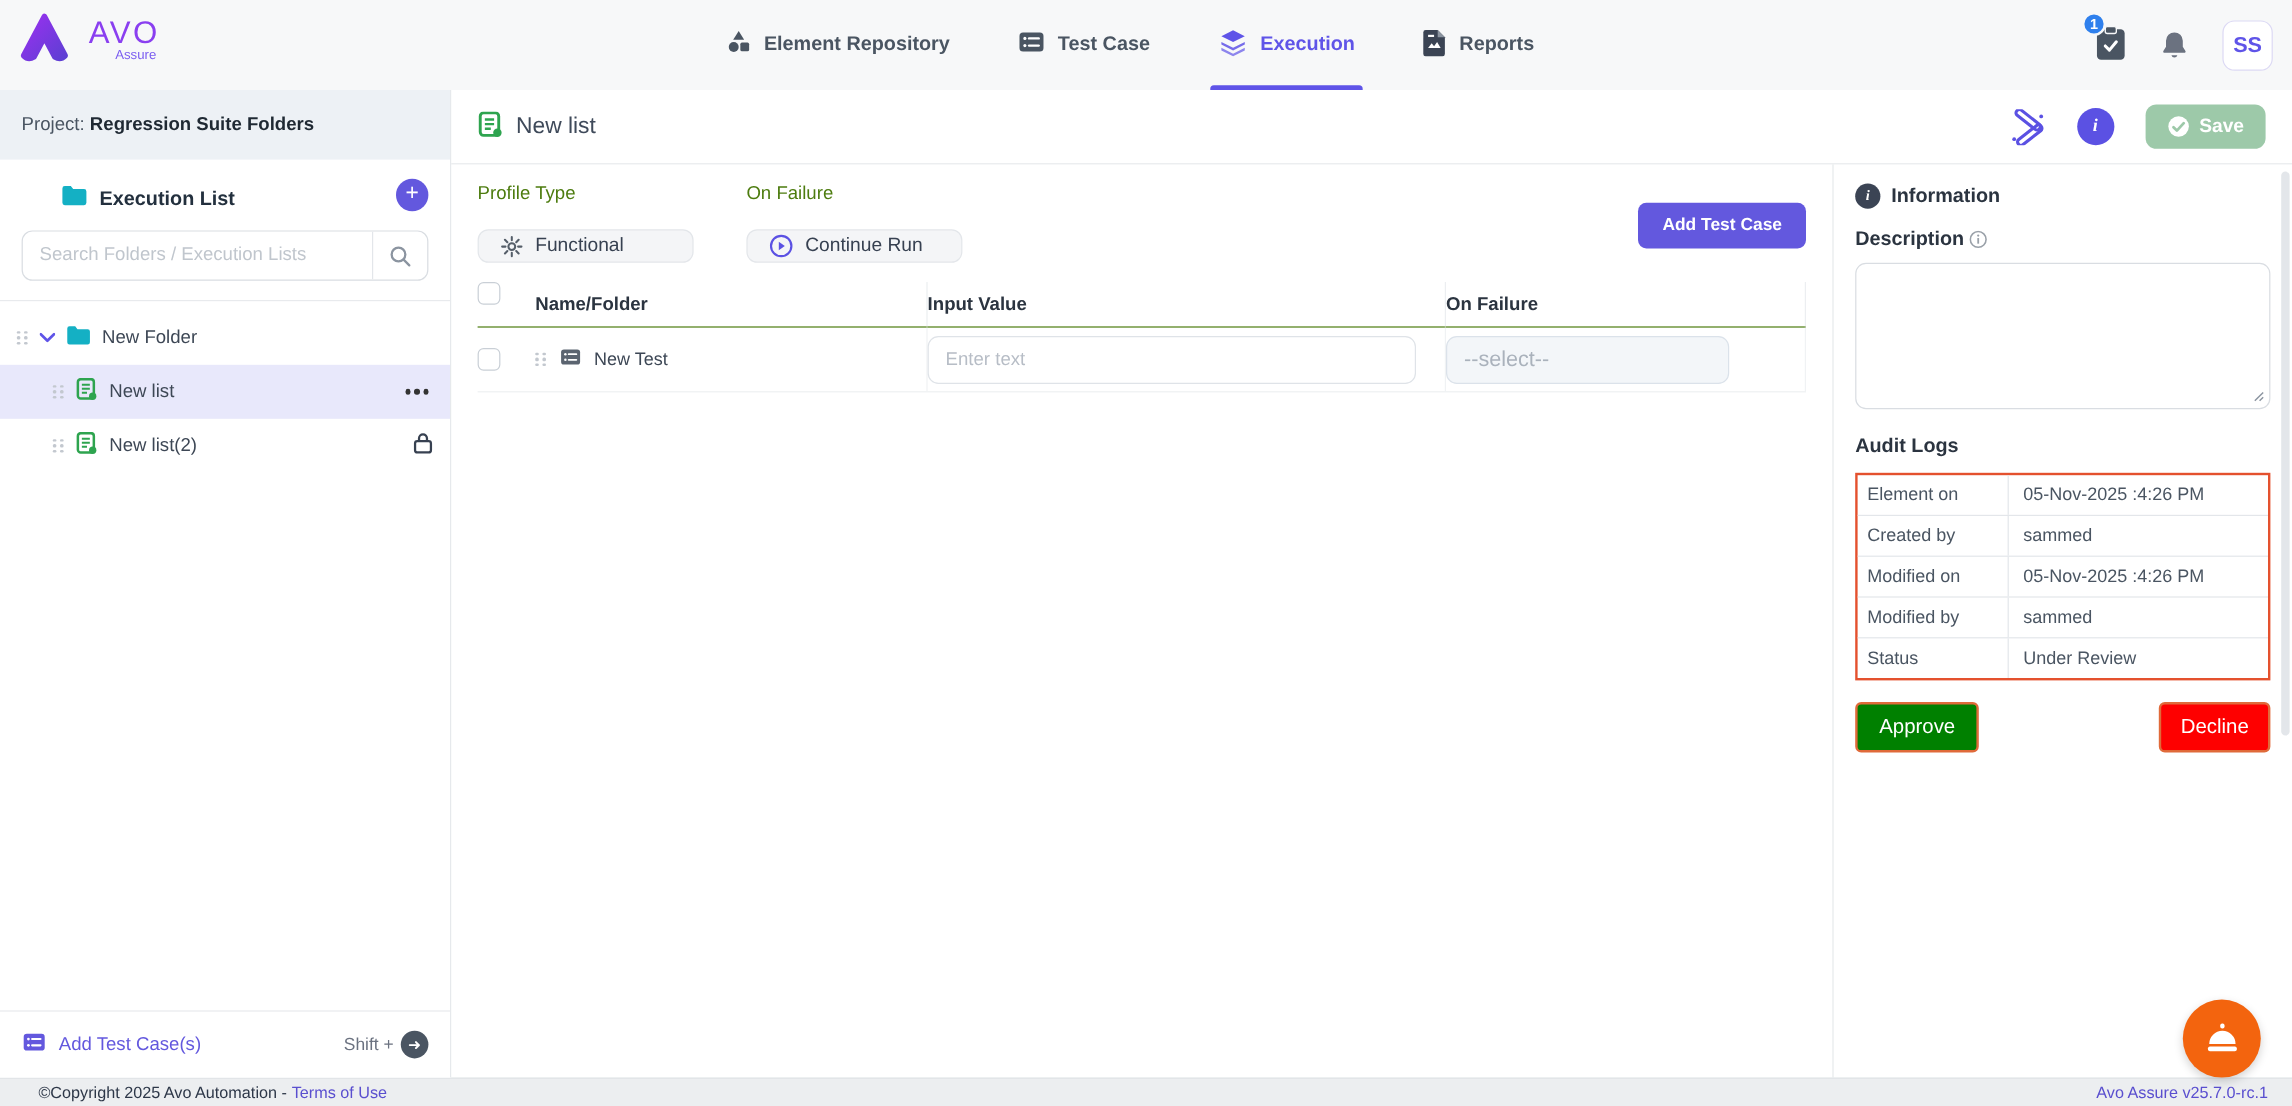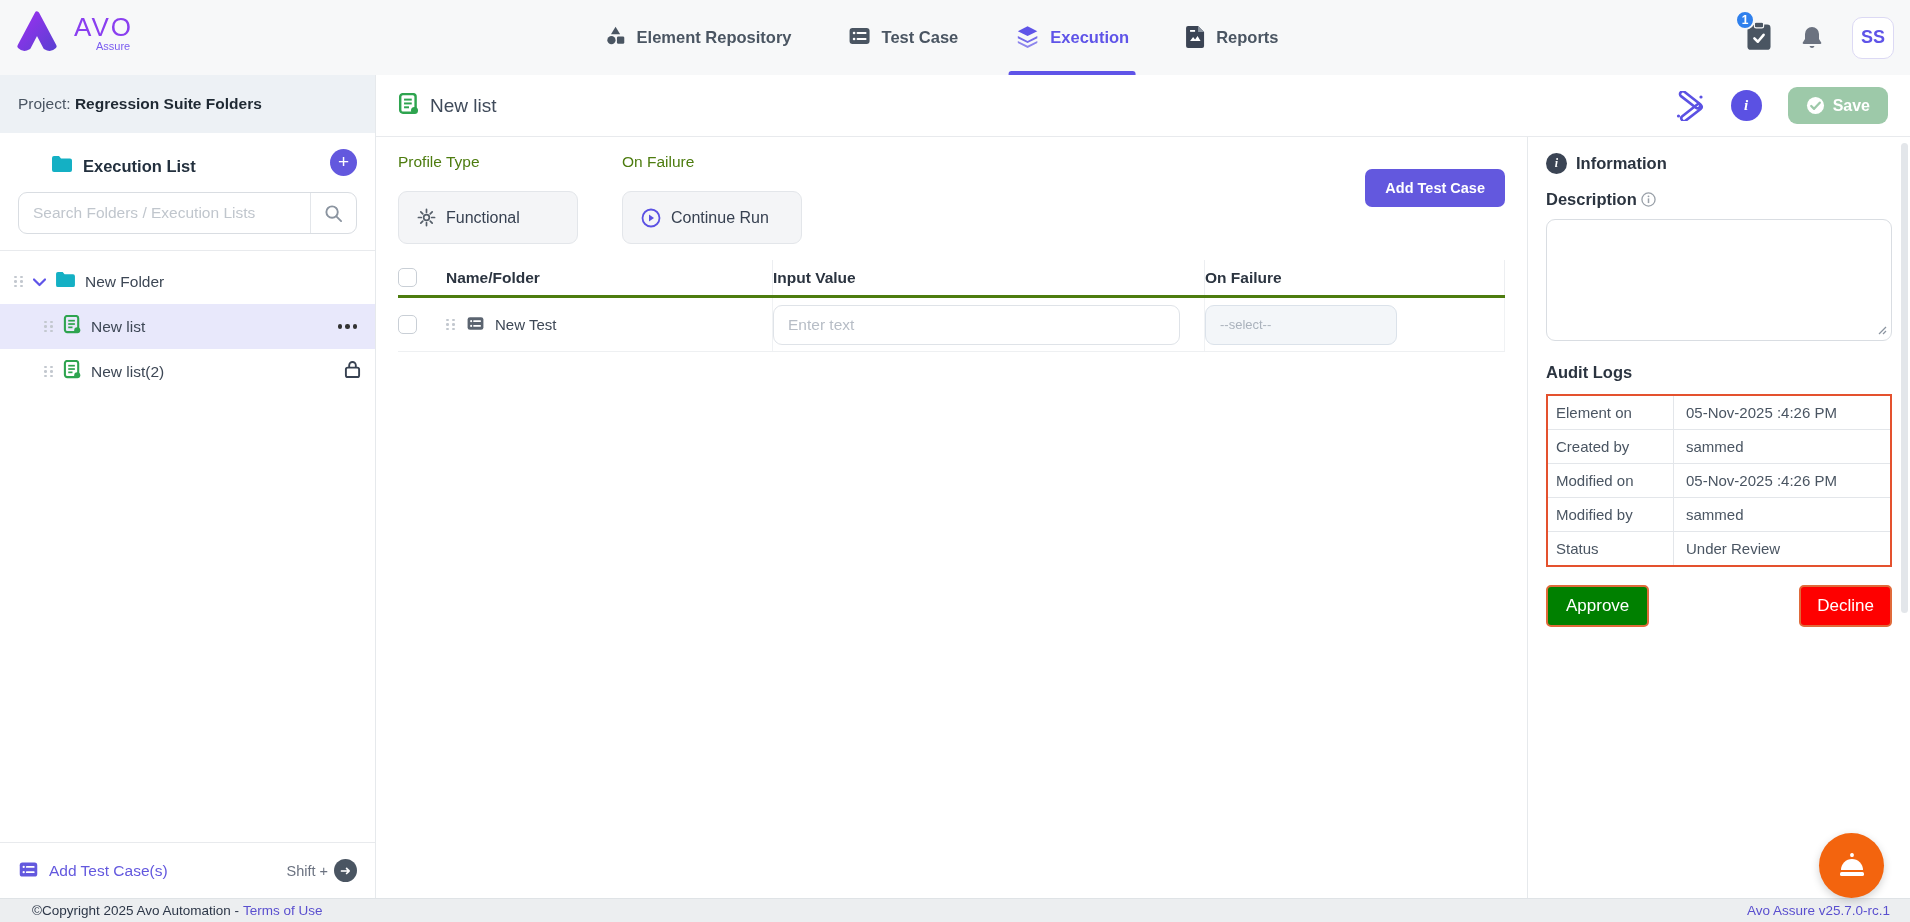--- a/index.html
+++ b/index.html
@@ -67,41 +67,41 @@
   .head-actions { display:flex; align-items:center; gap:26px; }
   .icon-btn { background:none; border:none; cursor:pointer; display:flex; align-items:center; }
   .info-round { width:31px; height:31px; border-radius:50%; background:#5b51e3; color:#fff; font-weight:700;
     font-size:15px; display:flex; align-items:center; justify-content:center; font-family:"Liberation Serif",serif; font-style:italic;}
   .save-btn { background:#9dc9a9; color:#fff; border:none; border-radius:9px; padding:9px 18px;
     font-size:16px; font-weight:700; display:flex; align-items:center; gap:8px; cursor:default; font-family:"Liberation Sans",sans-serif;}
   .main-body { flex:1; display:flex; }
   .center-col { flex:1; padding:16px 22px; }
   .controls { display:flex; align-items:flex-start; gap:44px; }
   .ctl-label { font-weight:400; font-size:15.5px; color:#4d7c0f; margin-bottom:20px; }
-  .pill { height:53px; background:#f4f5f7; border:1px solid #e3e6ea; border-radius:9px; display:flex;
+  .pill { height:28px; background:#f4f5f7; border:1px solid #e3e6ea; border-radius:9px; display:flex;
     align-items:center; gap:10px; padding:0 18px; font-size:16px; color:#374151; min-width:180px; cursor:pointer; }
   .controls .spacer { flex:1; }
   .add-case-btn { margin-top:16px; background:#6358de; color:#fff; border:none; border-radius:7px;
     padding:11px 20px; font-size:14.5px; font-weight:600; cursor:pointer; font-family:"Liberation Sans",sans-serif;}
   
   .tc-table { margin-top:16px; }
-  .t-head { display:flex; align-items:center; height:38px; border-bottom:3px solid #4d7c0f; font-weight:700;
+  .t-head { display:flex; align-items:flex-start; height:38px; border-bottom:1px solid #4d7c0f; font-weight:700;
     font-size:15.5px; color:#2b3440; }
   .t-row { display:flex; align-items:center; height:54px; border-bottom:1px solid #eef0f2; }
   .cell-check { width:48px; display:flex; align-items:center; }
   .checkbox { width:19px; height:19px; border:1.6px solid #c9cfd6; border-radius:5px; background:#fff; cursor:pointer; }
   .cell-name { flex:1; display:flex; align-items:center; gap:10px; border-right:1px solid #f0f2f4; align-self:stretch; }
   .cell-input { width:432px; display:flex; align-items:center; padding-right:24px; border-right:1px solid #f0f2f4; align-self:stretch;}
   .cell-onfail { width:300px; display:flex; align-items:center; align-self:stretch; border-right:1px solid #f0f2f4;}
   .t-head .cell-name, .t-head .cell-input, .t-head .cell-onfail { border-right:1px solid #eceef1; }
   .text-input { width:408px; height:40px; border:1px solid #dfe3e8; border-radius:9px; padding:0 14px;
     font-size:15.5px; color:#3d4755; outline:none; font-family:"Liberation Sans",sans-serif; }
   .text-input::placeholder { color:#b7bdc6; }
-  .fake-select { width:192px; height:40px; background:#f3f6f9; border:1px solid #dbe2ea; border-radius:9px;
-    display:flex; align-items:center; padding:0 14px; color:#aab2bc; font-size:13px; cursor:pointer; }
+  .fake-select { width:236px; height:40px; background:#f3f6f9; border:1px solid #dbe2ea; border-radius:9px;
+    display:flex; align-items:center; padding:0 14px; color:#aab2bc; font-size:18px; cursor:pointer; }
   
   .info-panel { width:383px; border-left:1px solid #e6e9ec; padding:16px 18px; position:relative; }
   .panel-scrollbar { position:absolute; right:2px; top:6px; width:7px; height:470px; background:#e3e6ea; border-radius:4px; }
   .info-title-row { display:flex; align-items:center; gap:9px; margin-bottom:16px; }
   .dark-info { width:21px; height:21px; border-radius:50%; background:#3b4454; color:#fff; font-size:12px;
     font-weight:700; display:flex; align-items:center; justify-content:center; font-family:"Liberation Serif",serif; font-style:italic;}
   .info-title { font-weight:700; font-size:16.5px; color:#2b3440; }
   .desc-row { display:flex; align-items:center; gap:4px; margin-bottom:10px; }
   .desc-label { font-weight:700; font-size:16.5px; color:#2b3440; }
   .desc-area-wrap { position:relative; }

